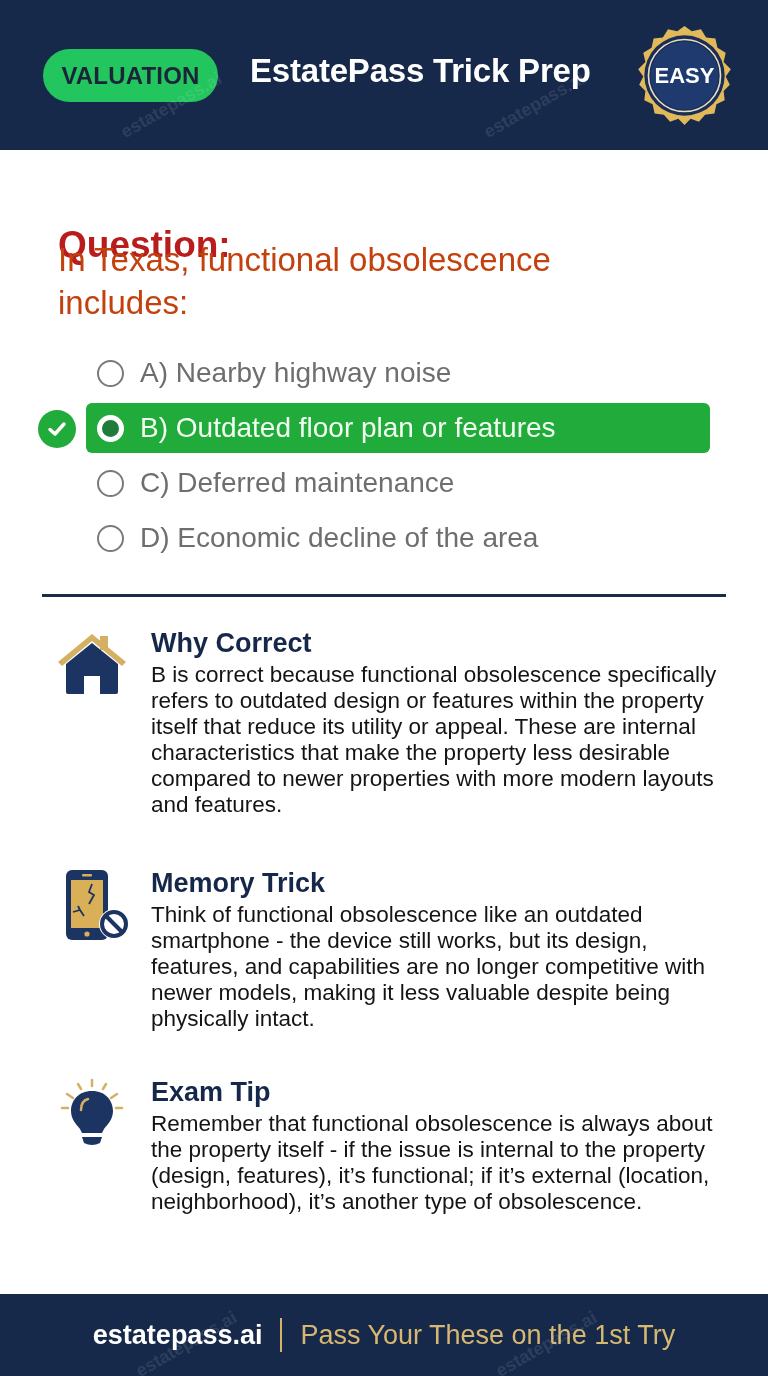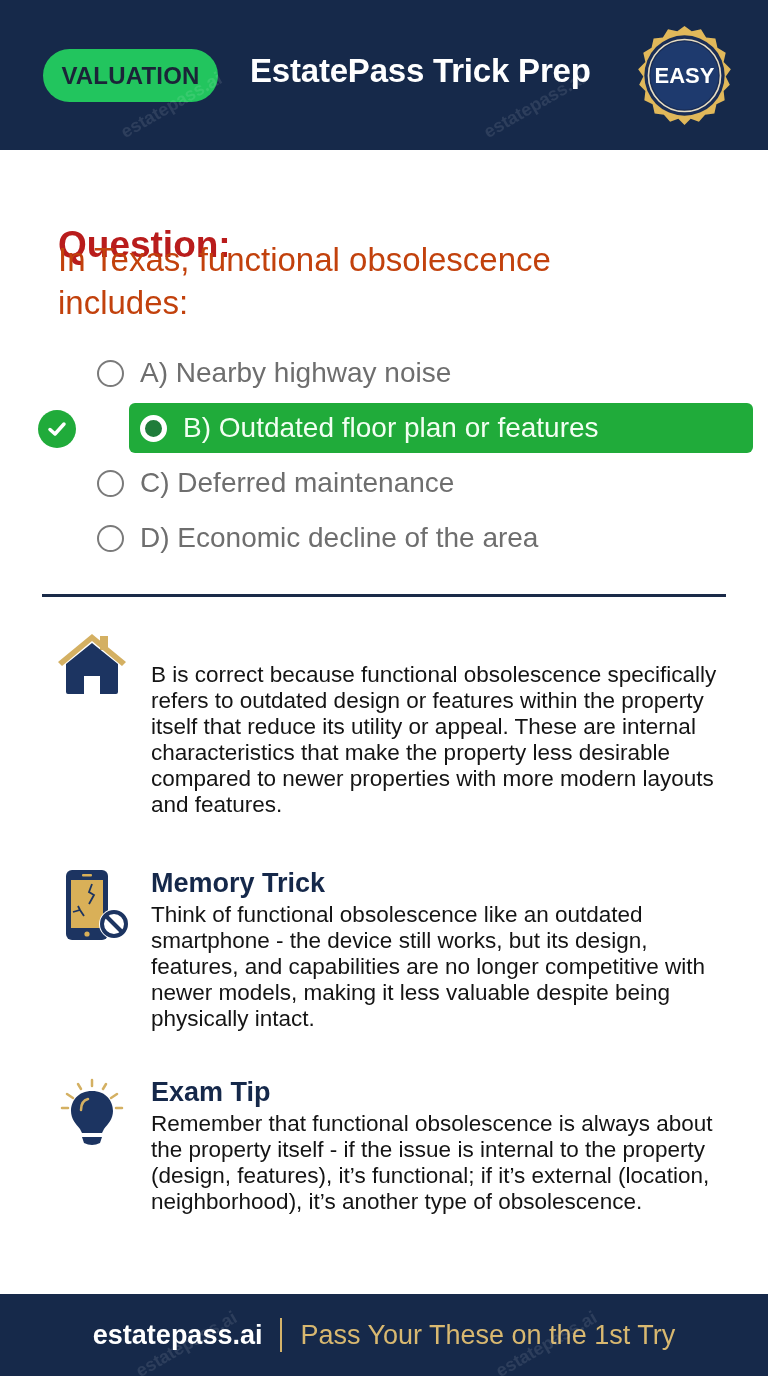--- a/index.html
+++ b/index.html
@@ -43,21 +43,21 @@
       position: absolute; left: 58px; top: 238px; width: 620px;
       color: #c2410c; font-size: 33px; line-height: 43px;
     }
 
     .option {
       position: absolute; left: 86px; width: 624px; height: 50px;
       display: flex; align-items: center; padding-left: 11px;
       color: #6e6e6e; font-size: 28px;
     }
     .option.correct {
-      background: #20ab3a; border-radius: 6px; color: #f3fff3; margin-left: 43px;
+      background: #20ab3a; border-radius: 6px; color: #f3fff3;
     }
     .radio {
       width: 27px; height: 27px; border-radius: 50%;
       border: 2.5px solid #7a7a7a; margin-right: 16px; flex-shrink: 0;
     }
     .option.correct .radio {
       border: 5px solid #ffffff; background: #1f7c3a;
     }
     .check-icon {
       position: absolute; left: 38px; top: 410px; width: 38px; height: 38px;
@@ -140,20 +140,21 @@
 <div class="divider"></div>
 
 <div class="section" style="top:628px; height:220px;">
   <div class="section-icon">
     <svg viewBox="0 0 72 72">
       <rect x="44" y="8" width="8" height="14" fill="#d4b062"></rect>
       <path d="M2 34 L36 6 L70 34 L66 38 L36 13 L6 38 Z" fill="#d4b062"></path>
       <path d="M10 36 L36 15 L62 36 L62 64 Q62 66 60 66 L44 66 L44 48 L28 48 L28 66 L12 66 Q10 66 10 64 Z" fill="#1c3461"></path>
     </svg>
   </div>
+  <div class="section-title">Why Correct</div>
   <div class="section-body">B is correct because functional obsolescence specifically refers to outdated design or features within the property itself that reduce its utility or appeal. These are internal characteristics that make the property less desirable compared to newer properties with more modern layouts and features.</div>
 </div>
 
 <div class="section" style="top:868px; height:190px;">
   <div class="section-icon" style="left:6px; width:74px; height:74px;">
     <svg viewBox="0 0 74 74">
       <rect x="4" y="2" width="42" height="70" rx="6" fill="#1c3461"></rect>
       <rect x="9" y="12" width="32" height="48" fill="#d9b058"></rect>
       <rect x="20" y="6" width="10" height="2.5" rx="1" fill="#d9b058"></rect>
       <circle cx="25" cy="66" r="2.6" fill="#d9b058"></circle>

